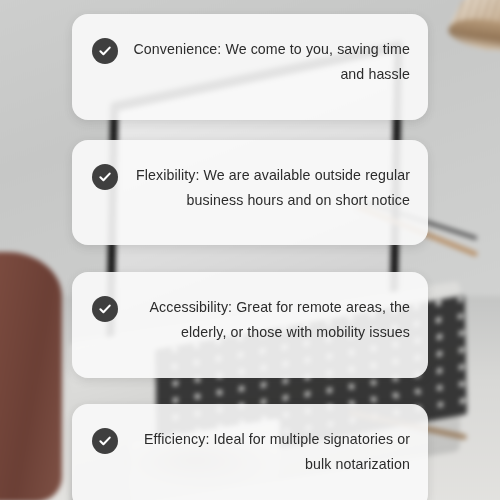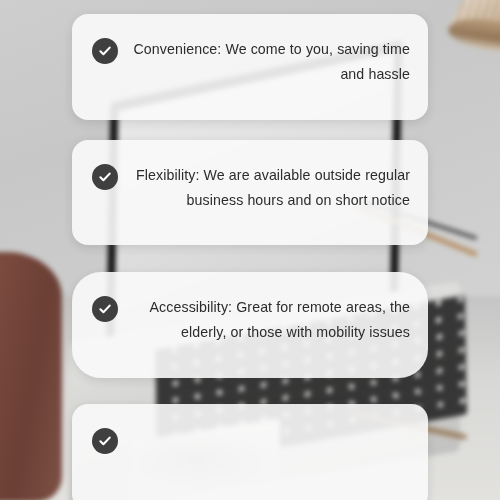--- a/index.html
+++ b/index.html
@@ -157,21 +157,21 @@
     display: flex;
     align-items: flex-start;
     gap: 14px;
     padding: 22px 18px 22px 20px;
     background: rgba(250,250,250,0.90);
     border-radius: 16px;
     box-shadow: 0 3px 10px rgba(60,60,60,0.14);
   }
   .card-1 { top: 14px;  height: 106px; }
   .card-2 { top: 140px; height: 105px; }
-  .card-3 { top: 272px; height: 106px; border-radius: 29px; }
+  .card-3 { top: 272px; height: 106px; }
   .card-4 { top: 404px; height: 106px; }
 
   .check-icon {
     flex: 0 0 auto;
     width: 26px; height: 26px;
     border-radius: 50%;
     background: #3f3f3f;
     display: flex; align-items: center; justify-content: center;
     margin-top: 2px;
   }
@@ -245,16 +245,17 @@
       </span>
       <span class="card-text">Accessibility: Great for remote areas, the elderly, or those with mobility issues</span>
     </div>
 
     <div class="card card-4">
       <span class="check-icon">
         <svg width="16" height="16" viewBox="0 0 16 16" aria-hidden="true">
           <path d="M3.4 8.3 L6.4 11.2 L12.7 4.6" fill="none" stroke="#ffffff" stroke-width="2.1" stroke-linecap="round" stroke-linejoin="round"></path>
         </svg>
       </span>
+      <span class="card-text">Efficiency: Ideal for multiple signatories or bulk notarization</span>
     </div>
 
   </div>
 </div>
 
 </body></html>

